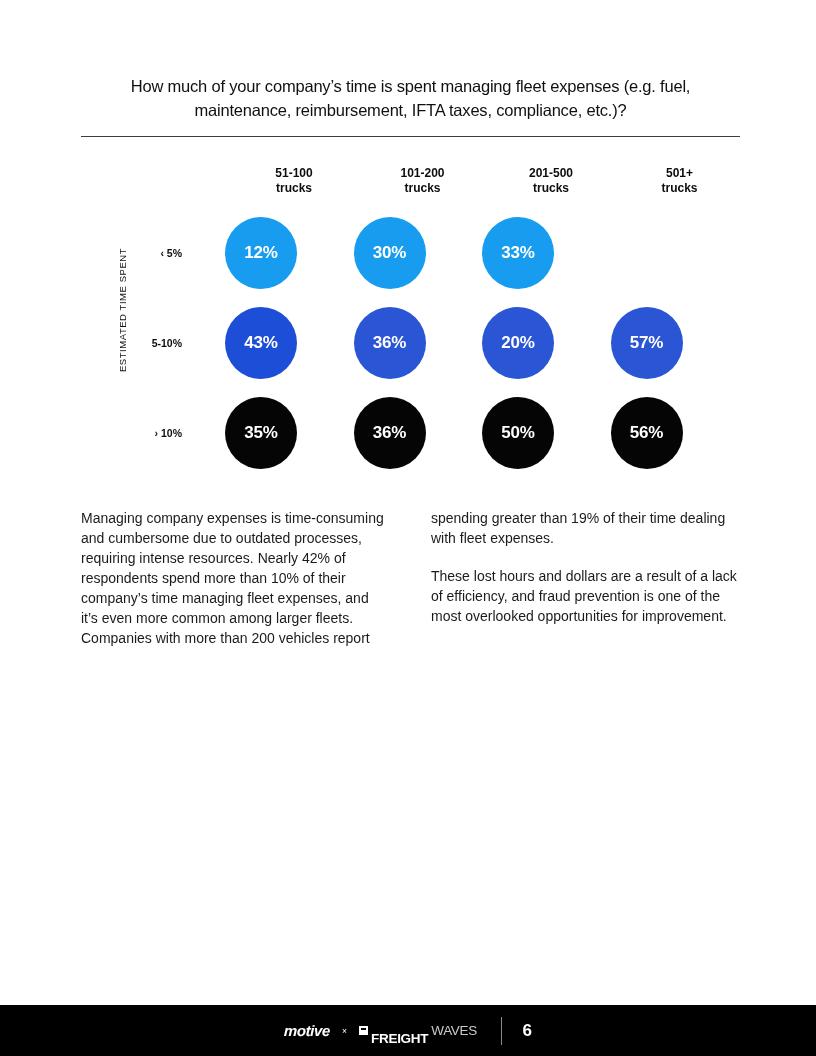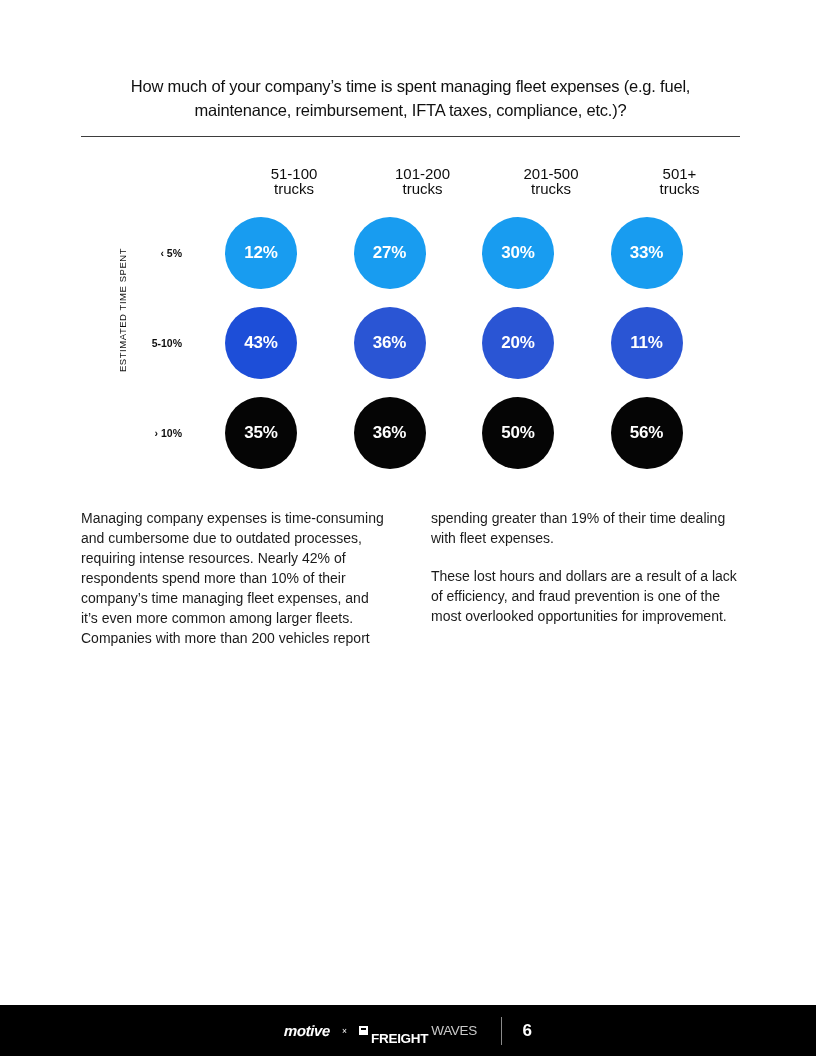--- a/index.html
+++ b/index.html
@@ -64,23 +64,23 @@
     position: absolute;
     left: 153px;
     top: 6px;
     width: 506px;
     display: flex;
   }
   .col-header {
     width: 120px;
     margin-right: 8.5px;
     text-align: center;
-    font-size: 15px;
+    font-size: 12px;
     line-height: 15px;
-    font-weight: 400;
+    font-weight: 700;
     color: #0d0d0d;
   }
   .col-header:last-child { margin-right: 0; }
 
   
   .axis-caption {
     position: absolute;
     left: 36px;
     top: 60px;
     width: 180px;
@@ -279,23 +279,20 @@
 
     <div class="grid">
 
       <div class="grid-row">
         <div class="row-label">‹ 5%</div>
         <div class="cells">
           <div class="cell">
             <div class="bubble" style="background:#189CF0">12%</div>
           </div>
           <div class="cell">
-            <div class="bubble" style="background:#189CF0">27%</div>
-          </div>
-          <div class="cell">
             <div class="bubble" style="background:#189CF0">30%</div>
           </div>
           <div class="cell">
             <div class="bubble" style="background:#189CF0">33%</div>
           </div>
         </div>
       </div>
 
       <div class="grid-row">
         <div class="row-label">5-10%</div>
@@ -303,21 +300,21 @@
           <div class="cell">
             <div class="bubble" style="background:#1d4ed8">43%</div>
           </div>
           <div class="cell">
             <div class="bubble" style="background:#2A55D4">36%</div>
           </div>
           <div class="cell">
             <div class="bubble" style="background:#2A55D4">20%</div>
           </div>
           <div class="cell">
-            <div class="bubble" style="background:#2A55D4">11%</div>
+            <div class="bubble" style="background:#2A55D4">57%</div>
           </div>
         </div>
       </div>
 
       <div class="grid-row">
         <div class="row-label">› 10%</div>
         <div class="cells">
           <div class="cell">
             <div class="bubble" style="background:#050505">35%</div>
           </div>

